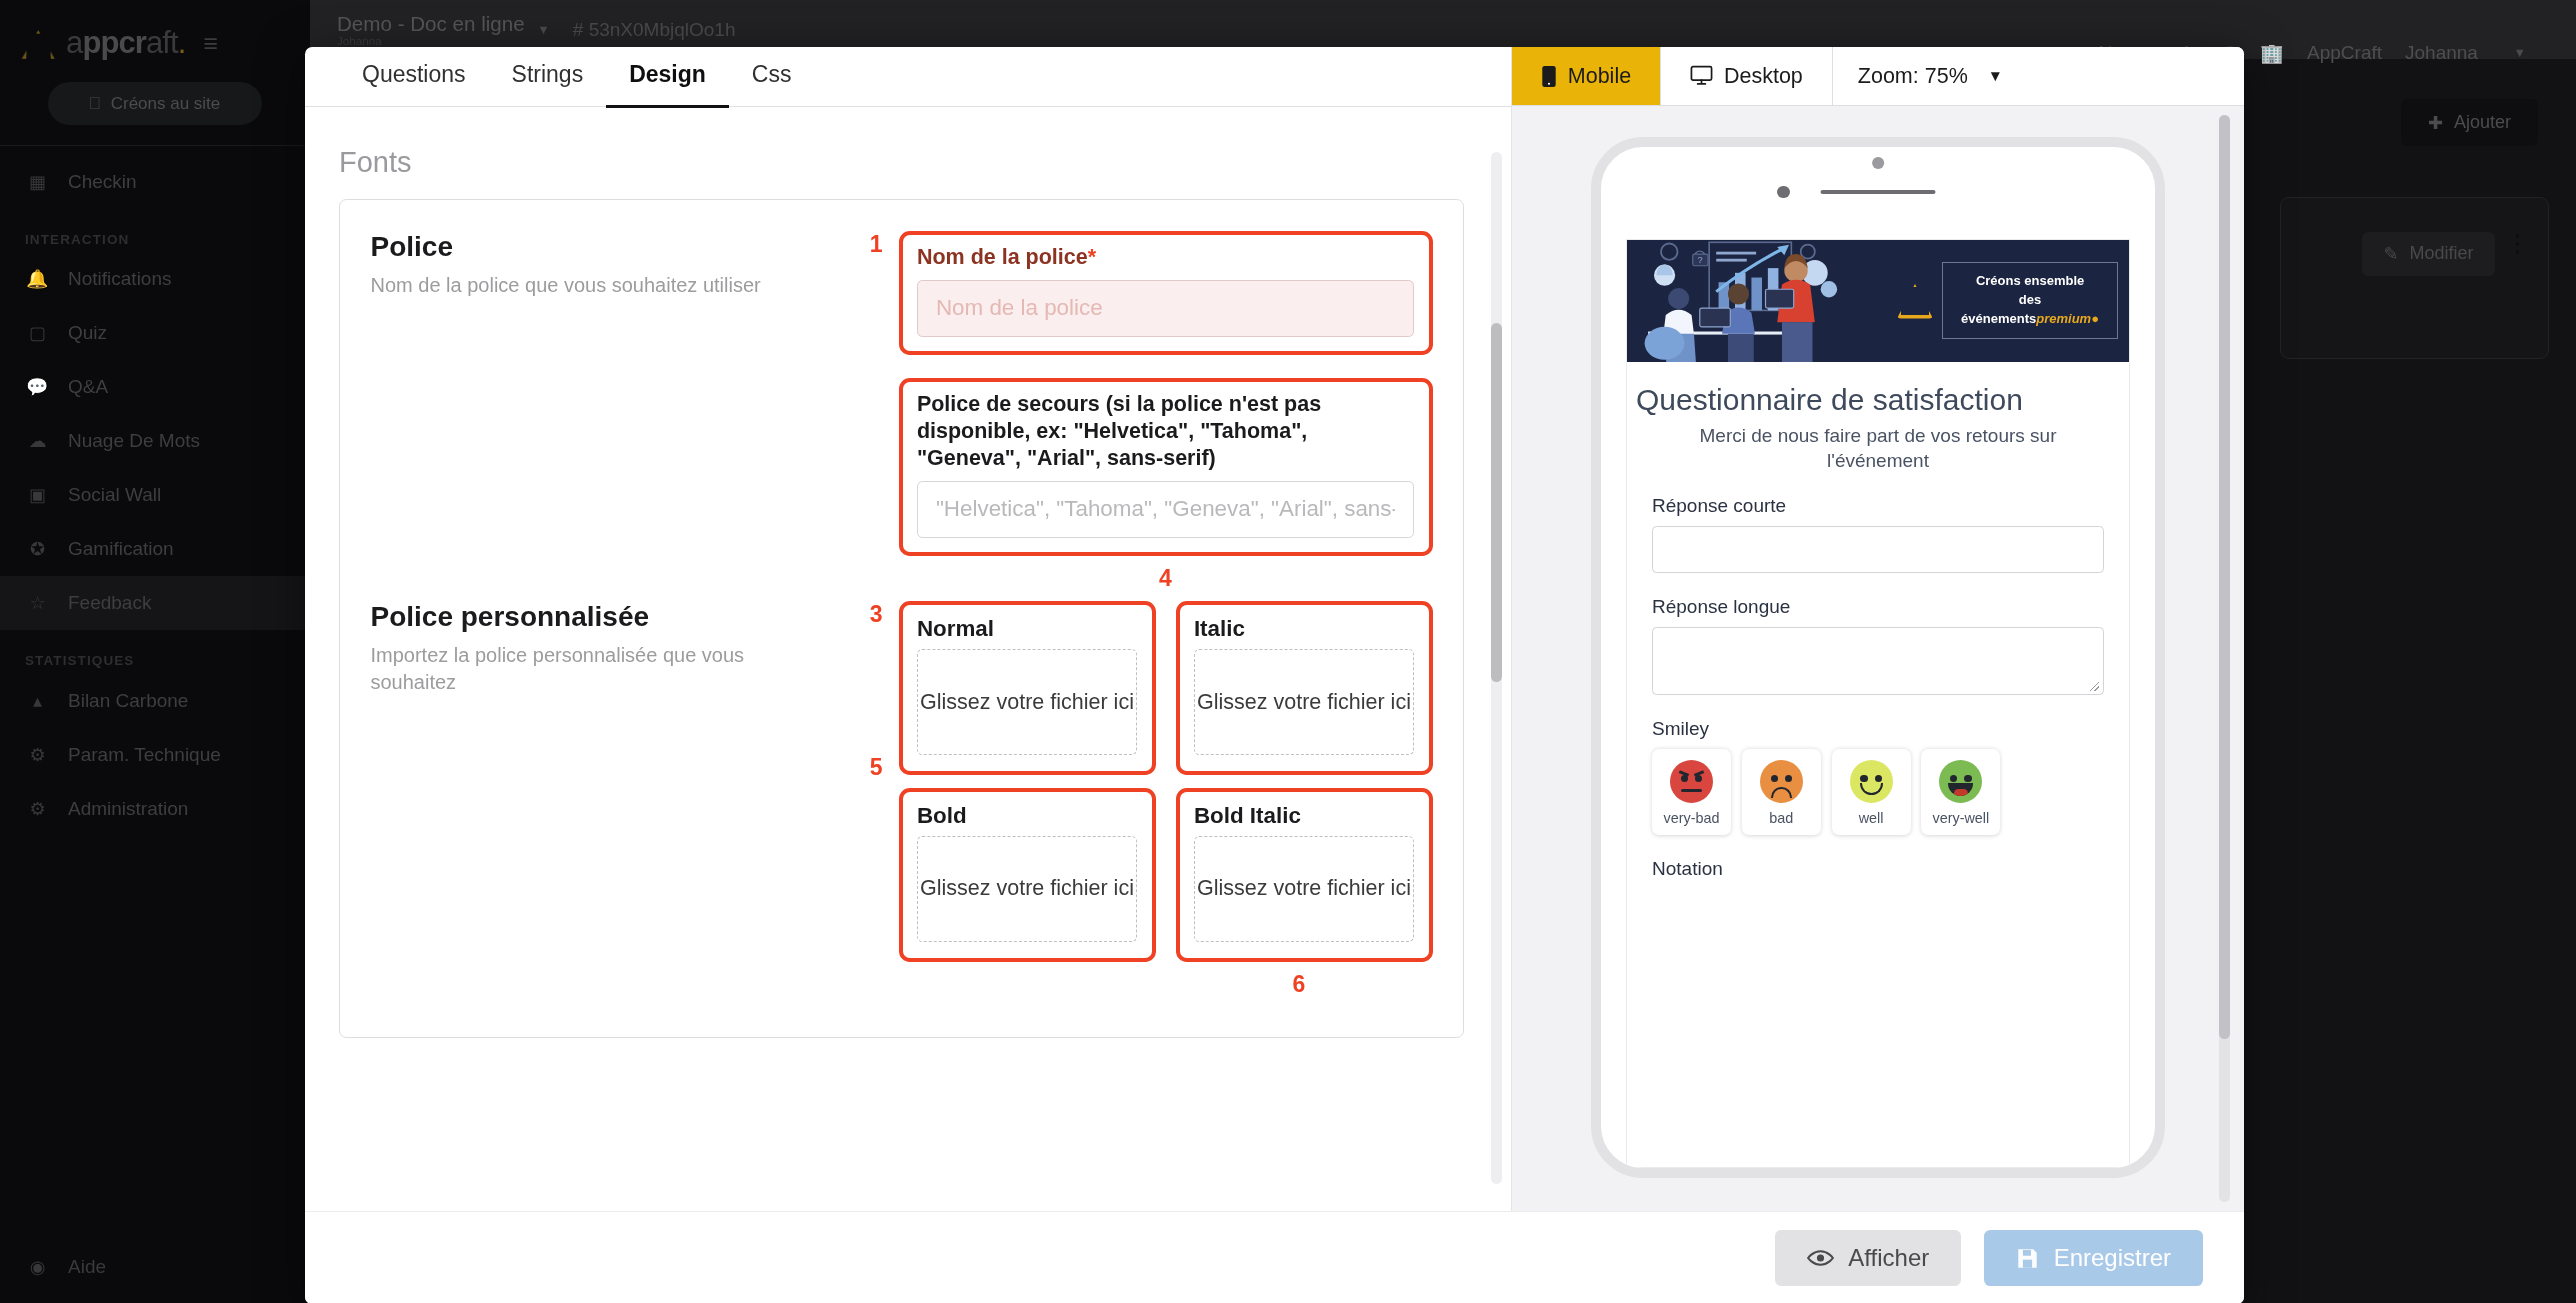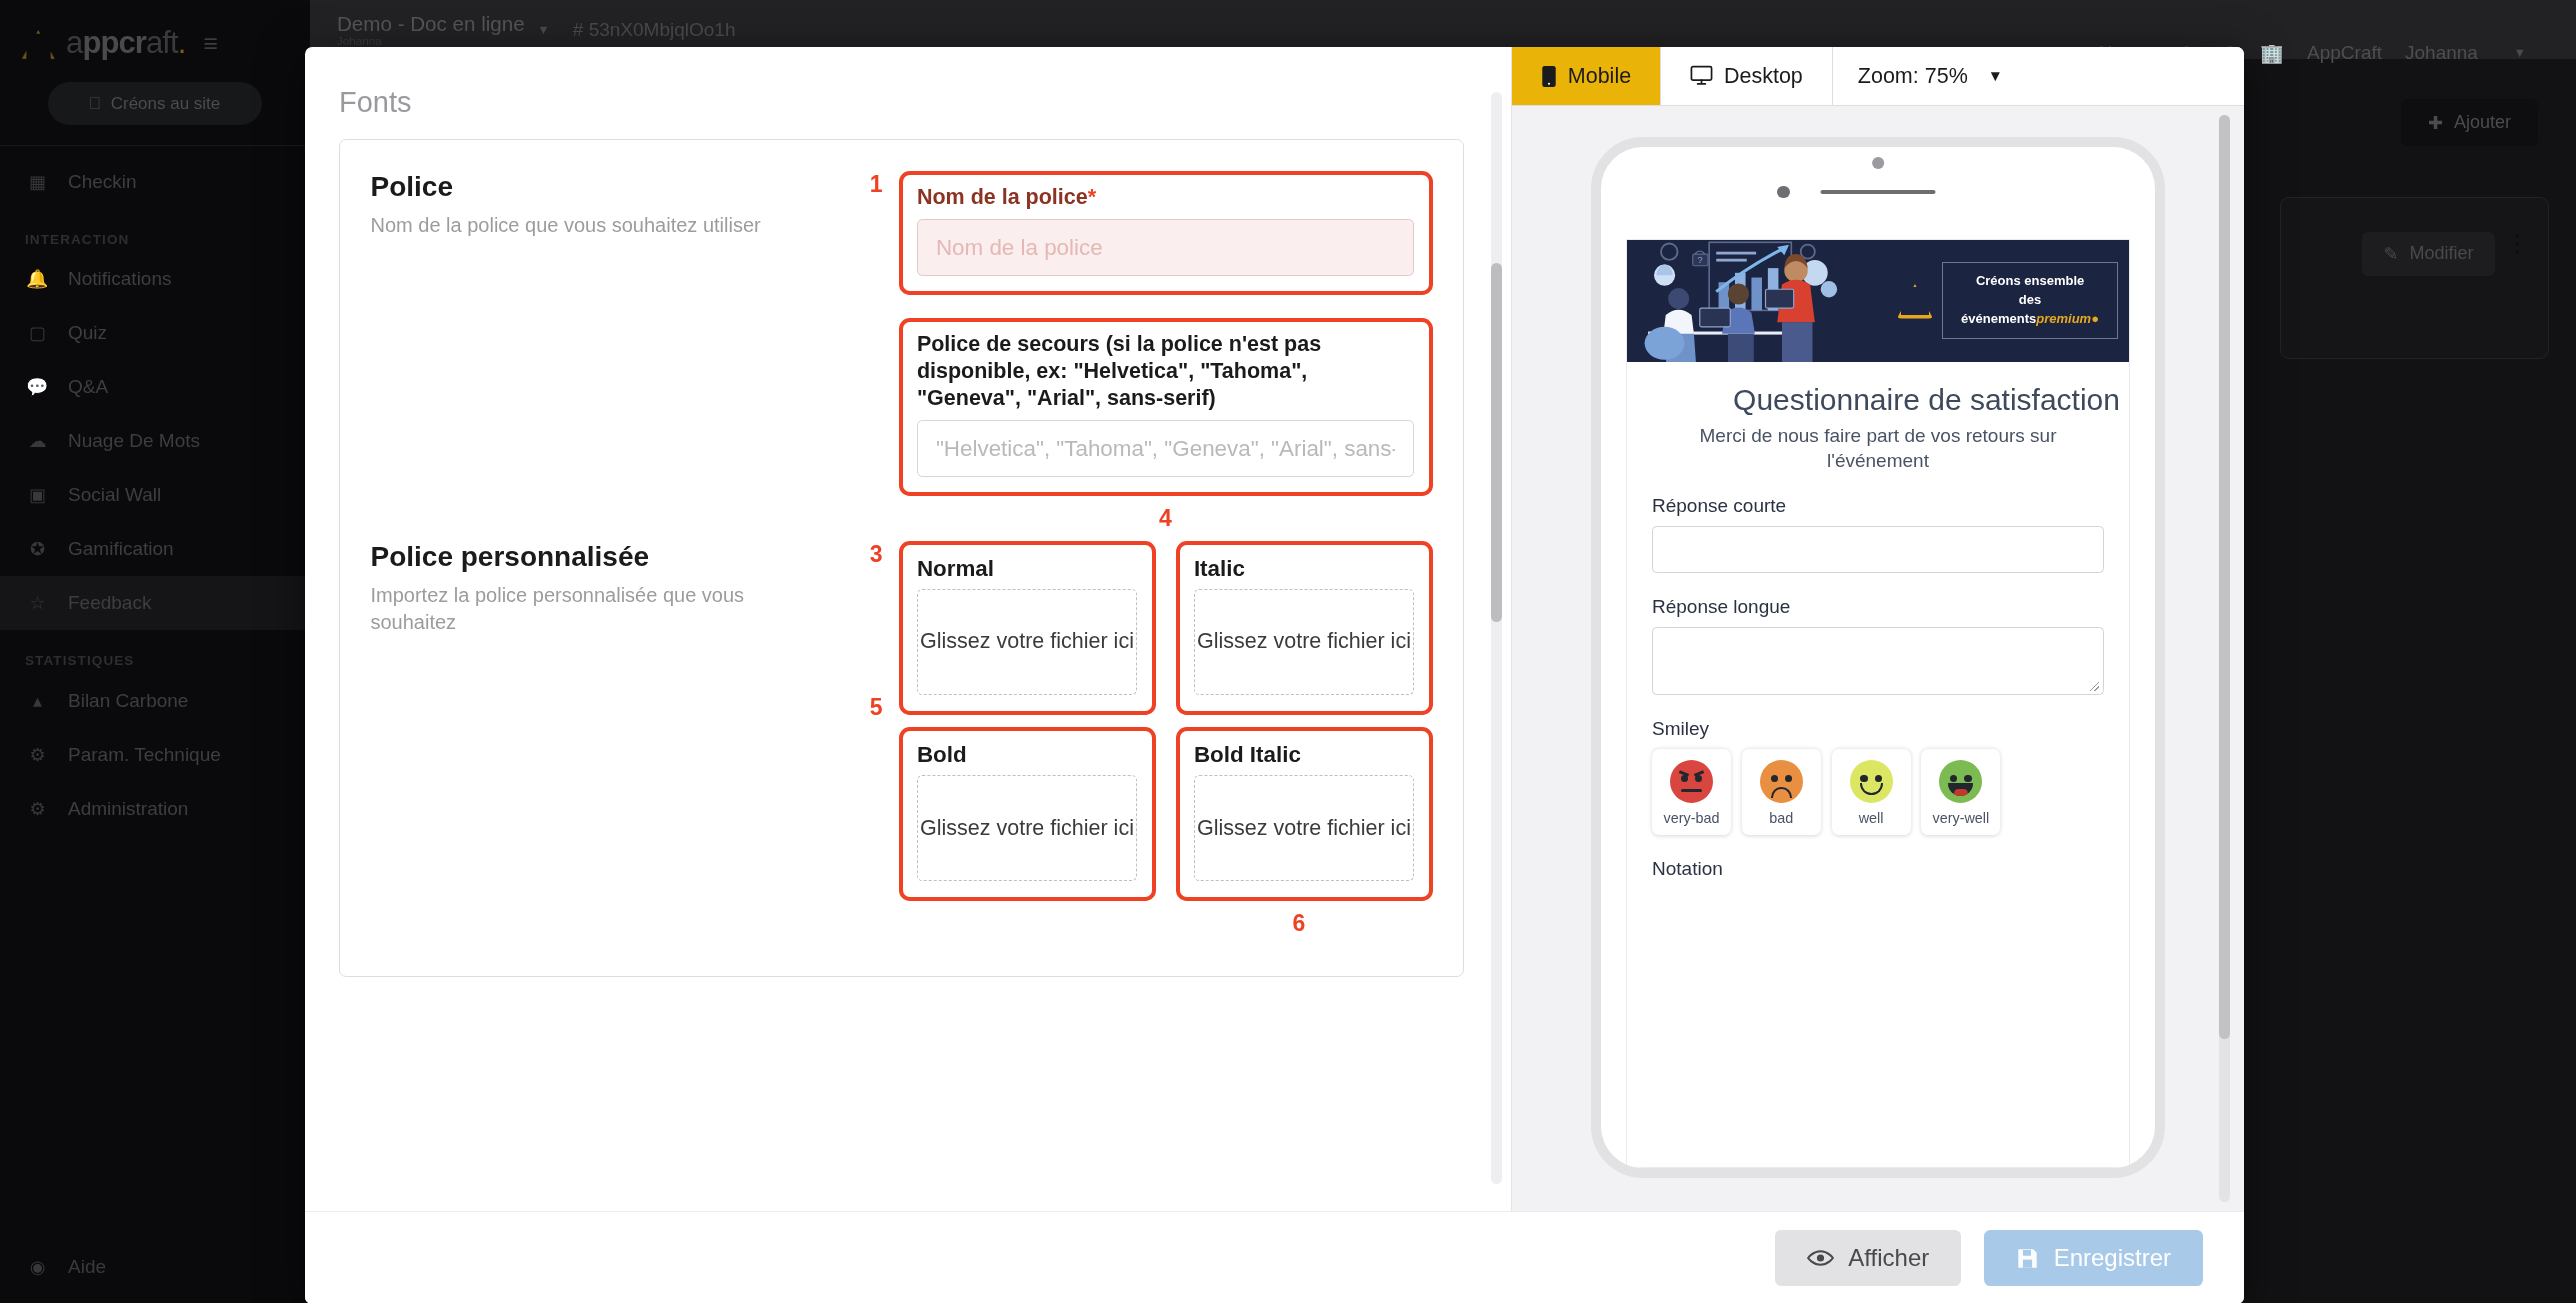--- a/index.html
+++ b/index.html
@@ -240,21 +240,21 @@
     border: 4.5px solid #e8a81e; border-radius: 4.5px;
     clip-path: polygon(50% 4%, 100% 100%, 0% 100%);
   }
   .banner-box {
     flex: 1 1 auto; border: 1.3px solid #6f7892; padding: 9px 5.4px;
     color: #fff; font-size: 13px; font-weight: 700; text-align: center; line-height: 1.45;
   }
   .banner-box .it { font-style: italic; color: #e8a81e; font-weight: 700; }
   .banner-box .bullet { color: #e8a81e; }
 
-  .q-title { text-align: right; font-size: 30px; color: #3e4a5c; padding: 21.5px 9px 7.2px; }
+  .q-title { text-align: left; font-size: 30px; color: #3e4a5c; padding: 21.5px 9px 7.2px; }
   .q-sub { text-align: center; font-size: 19px; color: #4a5364; padding: 0 25px 21.5px; line-height: 1.3; }
 
   .q-block { padding: 0 25px 23px; }
   .q-label { font-size: 19px; color: #2a3242; margin-bottom: 9px; }
   .q-input { height: 47px; border: 0.9px solid #d3d3d8; border-radius: 4.5px; }
   .q-textarea { height: 68px; border: 0.9px solid #d3d3d8; border-radius: 4.5px; position: relative; }
   .q-textarea::after {
     content: ""; position: absolute; right: 3.6px; bottom: 2.7px;
     width: 9px; height: 9px;
     background:
@@ -429,20 +429,26 @@
   <div class="bg-kebab">⋮</div>
 </div>
 
 <div class="modal">
 
 
   <div class="modal-body">
 
     <div class="editor">
 
+      <div class="tabs">
+        <div class="tab">Questions</div>
+        <div class="tab">Strings</div>
+        <div class="tab active">Design</div>
+        <div class="tab">Css</div>
+      </div>
 
       <div class="editor-scroll">
         <div class="editor-inner">
 
           <div class="section-label">Fonts</div>
 
           <div class="panel">
 
             <div class="row">
               <div class="row-left">

